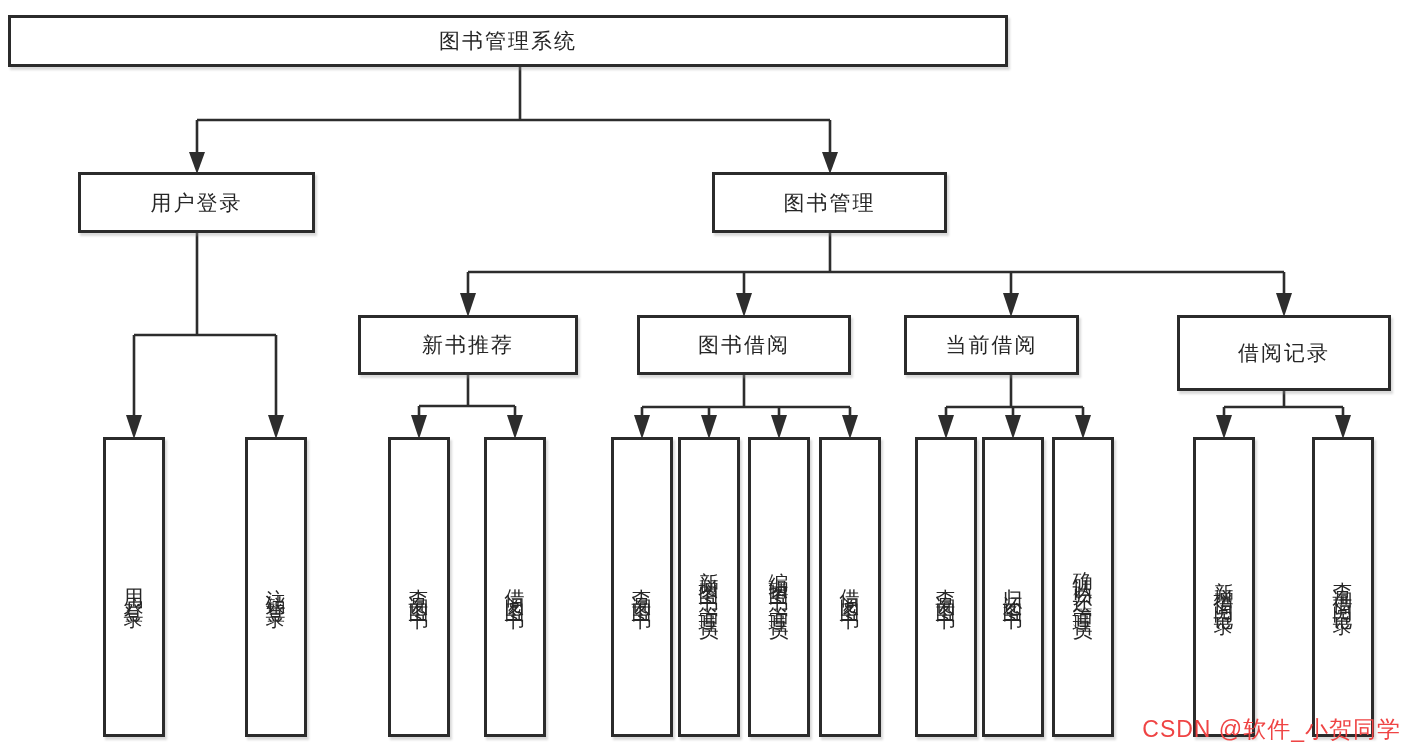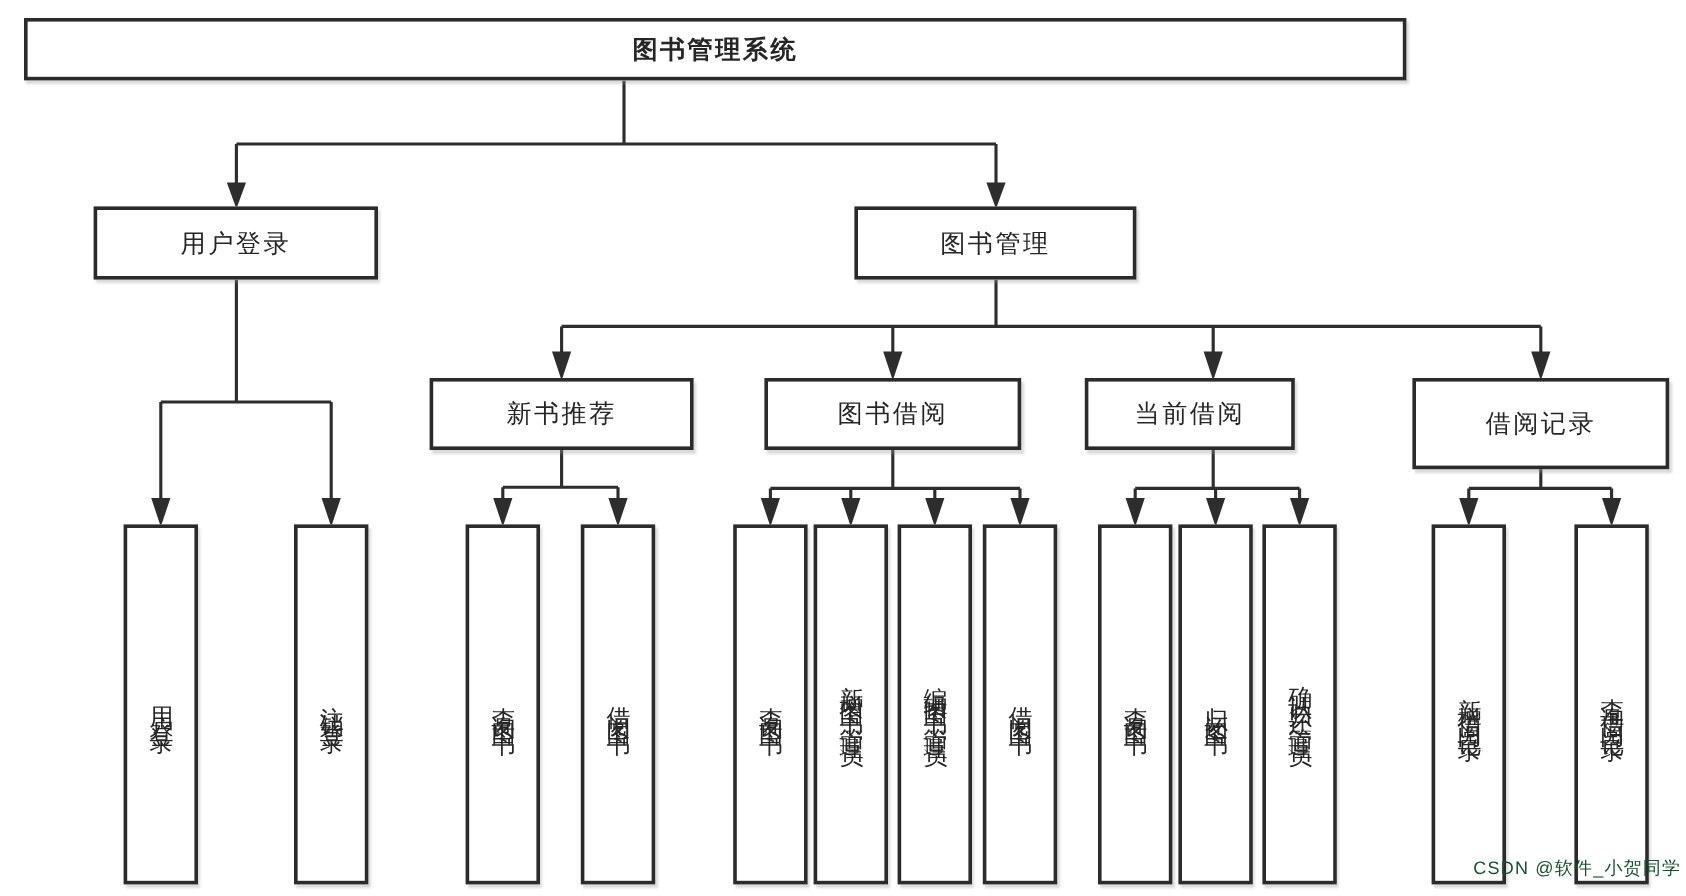--- a/index.html
+++ b/index.html
@@ -45,28 +45,28 @@
     writing-mode: vertical-rl;
     text-orientation: mixed;
     font-size: 20px;
     letter-spacing: 7px;
     line-height: 1;
   }
   .watermark {
     position: absolute;
     top: 714px;
     right: 4px;
-    font-size: 15px;
+    font-size: 23px;
     letter-spacing: 1px;
-    color: #14532d;
+    color: #ef4444;
     z-index: 10;
     white-space: nowrap;
   }
   
-  #n-root   { left: 20px;   top: 15px;  width: 1152px; height: 52px; font-weight: bold; }
+  #n-root   { left: 8px;   top: 15px;  width: 1000px; height: 52px; }
   #n-l2a    { left: 78px;   top: 172px; width: 237px;  height: 61px; }
   #n-l2b    { left: 712px;  top: 172px; width: 235px;  height: 61px; }
   #n-l3a    { left: 358px;  top: 315px; width: 220px;  height: 60px; }
   #n-l3b    { left: 637px;  top: 315px; width: 214px;  height: 60px; }
   #n-l3c    { left: 904px;  top: 315px; width: 175px;  height: 60px; }
   #n-l3d    { left: 1177px; top: 315px; width: 214px;  height: 76px; }
   .leaf     { top: 437px; width: 62px; height: 300px; }
   #leaf-a1  { left: 103px; }
   #leaf-a2  { left: 245px; }
   #leaf-b1  { left: 388px; }

